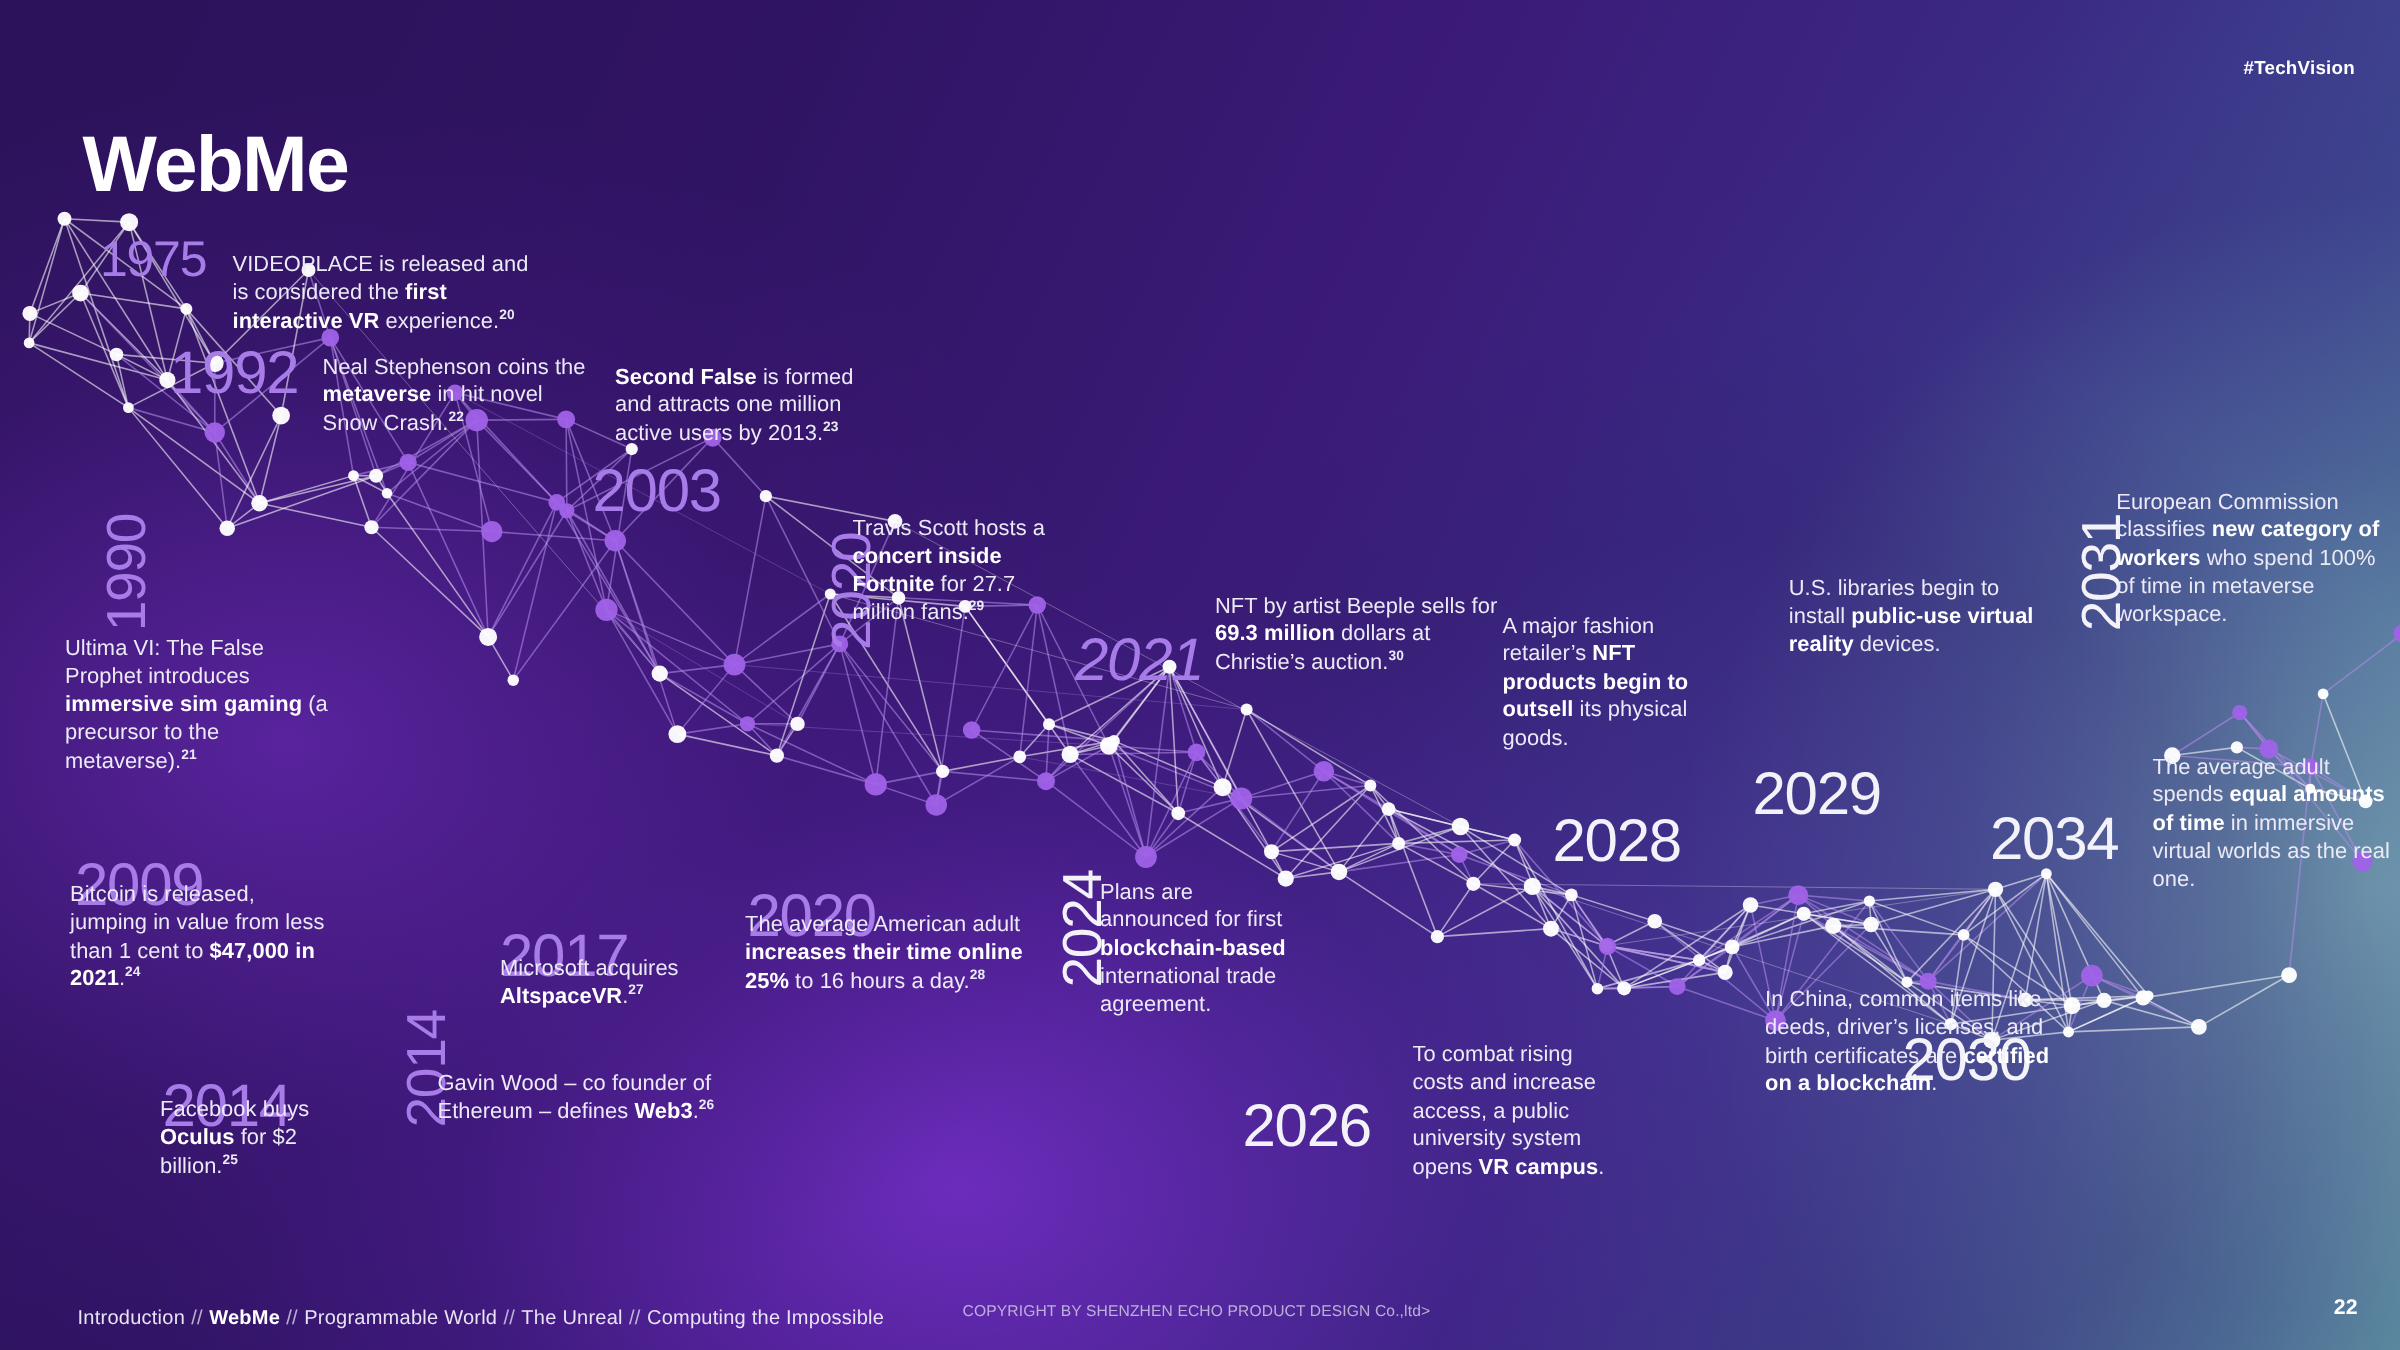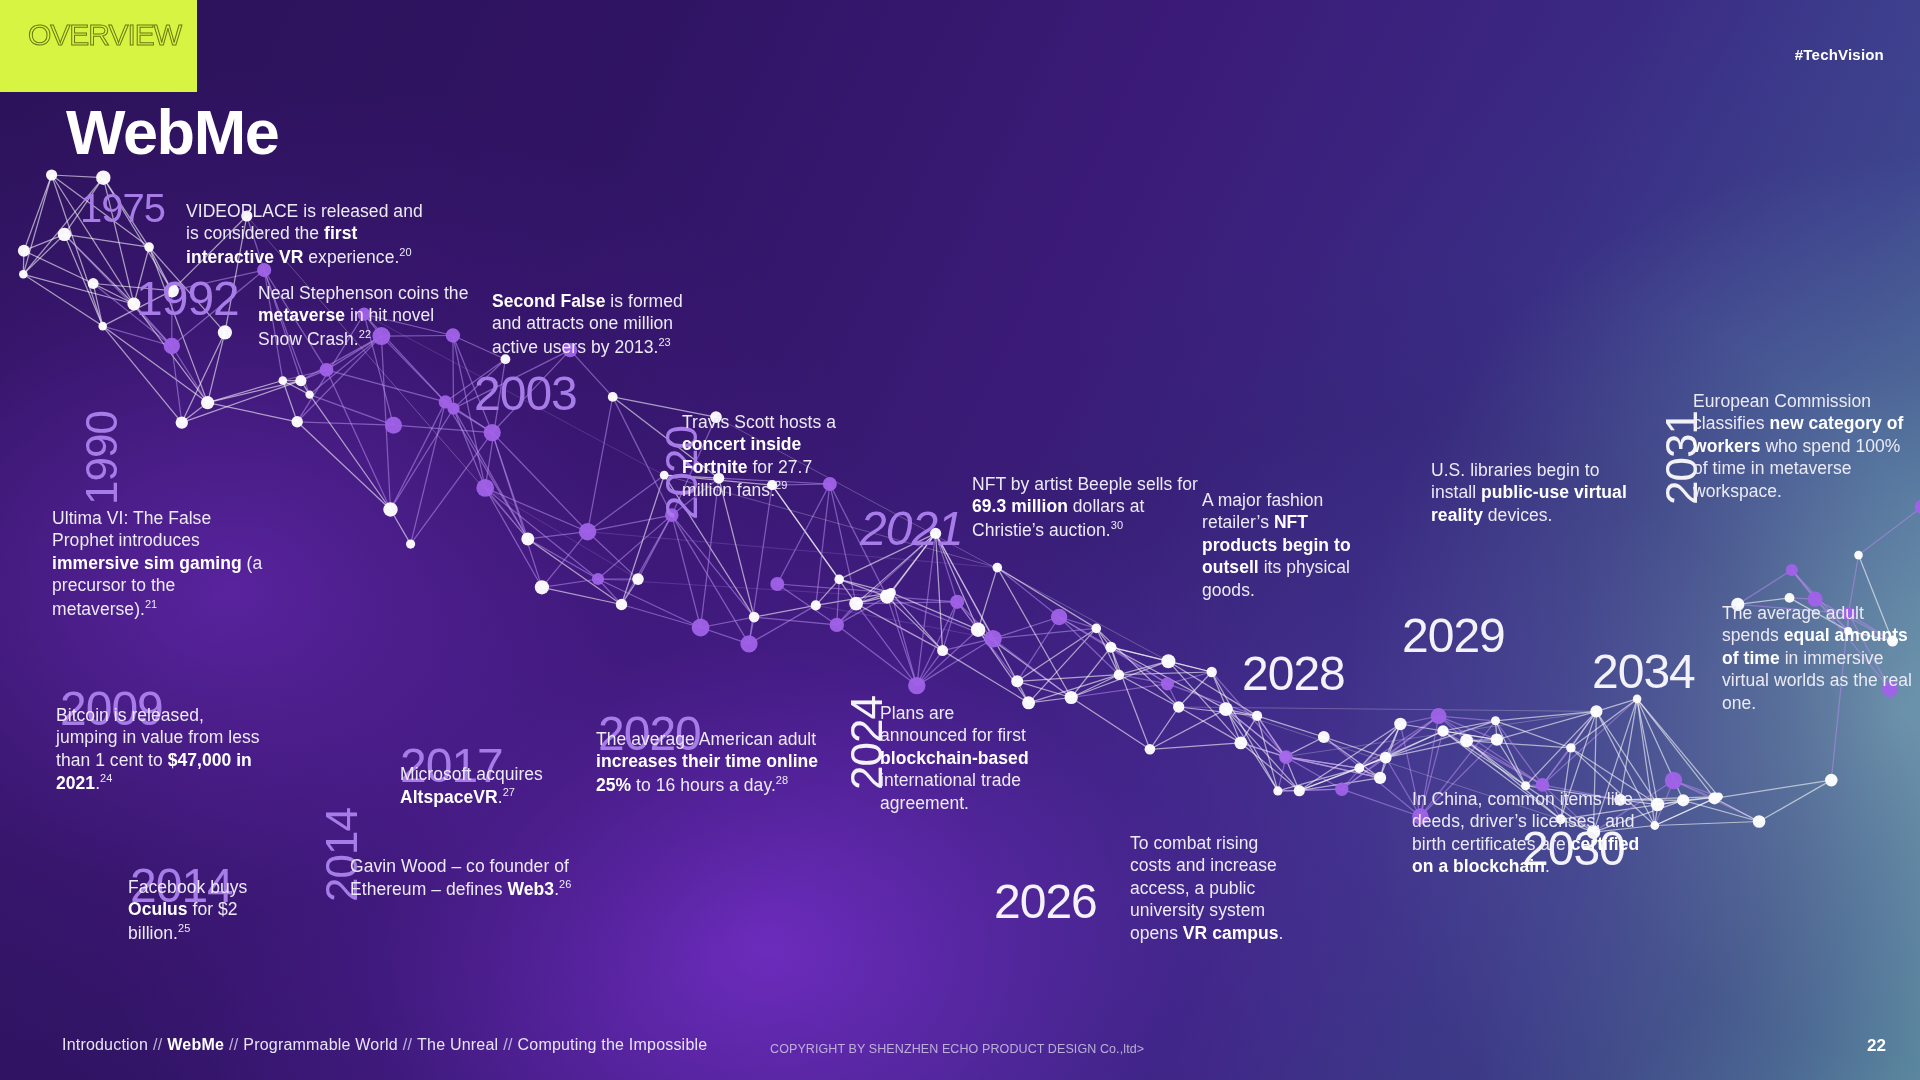--- a/index.html
+++ b/index.html
@@ -54,25 +54,25 @@
   .yr.white{color:#f2f2f8;}
   .yr.rot{transform-origin:0 0;transform:rotate(-90deg);}
   .desc{
     position:absolute;
     color:#eceaf6;
     font-size:17.5px;
     line-height:1.28;
     letter-spacing:.05px;
   }
   .desc b{color:#ffffff;font-weight:bold;}
-  .desc sup{font-size:11px;font-weight:normal;vertical-align:super;}
+  .desc sup{font-size:11px;font-weight:bold;vertical-align:super;}
 
   
   .footer{
-    position:absolute;left:62px;bottom:26px;
+    position:absolute;left:62px;bottom:16px;
     font-size:16px;color:#e8e4f5;letter-spacing:.2px;white-space:nowrap;text-align:center;
   }
   .footer .sep{opacity:.75;margin:0 5px;}
   .footer .cur{font-weight:bold;color:#ffffff;}
   .copyright{
     position:absolute;left:770px;bottom:24px;
     font-size:12.5px;color:#cfc6e4;opacity:.85;letter-spacing:.1px;white-space:nowrap;
   }
   .pagenum{
     position:absolute;right:34px;bottom:24px;
@@ -608,23 +608,20 @@
       <circle cx="1815.1" cy="599.1" r="7.6" fill="#a062e8" fill-opacity="0.95"></circle>
       <circle cx="1831.3" cy="780.1" r="6.3" fill="#ffffff" fill-opacity="0.96"></circle>
       <circle cx="1848.5" cy="613.6" r="6.7" fill="#a062e8" fill-opacity="0.95"></circle>
       <circle cx="1848.2" cy="630.9" r="4.0" fill="#ffffff" fill-opacity="0.96"></circle>
       <circle cx="1858.5" cy="555.1" r="4.3" fill="#ffffff" fill-opacity="0.96"></circle>
       <circle cx="1890.0" cy="689.1" r="8.1" fill="#a062e8" fill-opacity="0.95"></circle>
       <circle cx="1892.5" cy="641.1" r="5.5" fill="#ffffff" fill-opacity="0.96"></circle>
       <circle cx="1922.3" cy="506.8" r="7.5" fill="#a062e8" fill-opacity="0.95"></circle>
     </svg>
 
-  <div class="badge">
-    <span>OVERVIEW</span>
-  </div>
   <div class="hashtag">#TechVision</div>
   <div class="title">WebMe</div>
 
   <div id="entries">
       <div class="yr" style="font-size: 40px; left: 80px; top: 188px;">1975</div>
       <div class="desc" style="left: 186px; top: 200px; width: 240px;"><span>VIDEOPLACE is released and is considered the </span><b>first interactive VR</b><span> experience.</span><sup>20</sup></div>
       <div class="yr" style="font-size: 48px; left: 136px; top: 275px;">1992</div>
       <div class="desc" style="left: 258px; top: 282px; width: 218px;"><span>Neal Stephenson coins the </span><b>metaverse</b><span> in hit novel Snow Crash.</span><sup>22</sup></div>
       <div class="yr" style="font-size: 48px; left: 474px; top: 370px;">2003</div>
       <div class="desc" style="left: 492px; top: 290px; width: 210px;"><b>Second False</b><span> is formed and attracts one million active users by 2013.</span><sup>23</sup></div>

